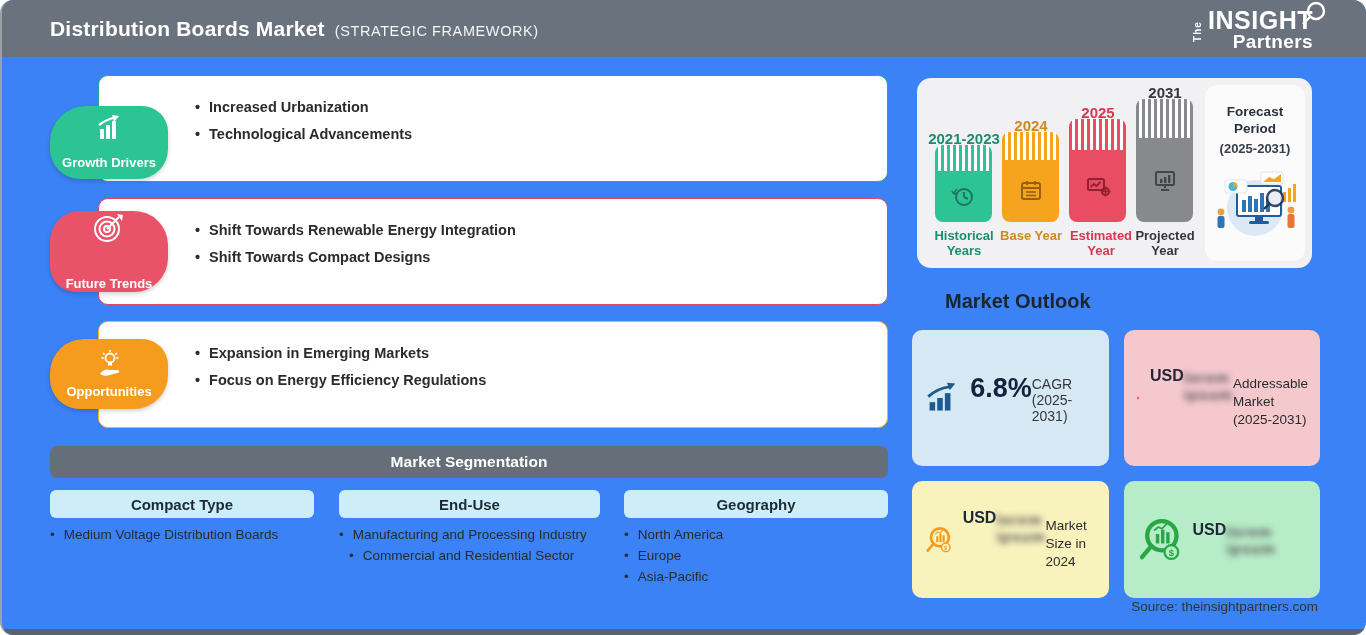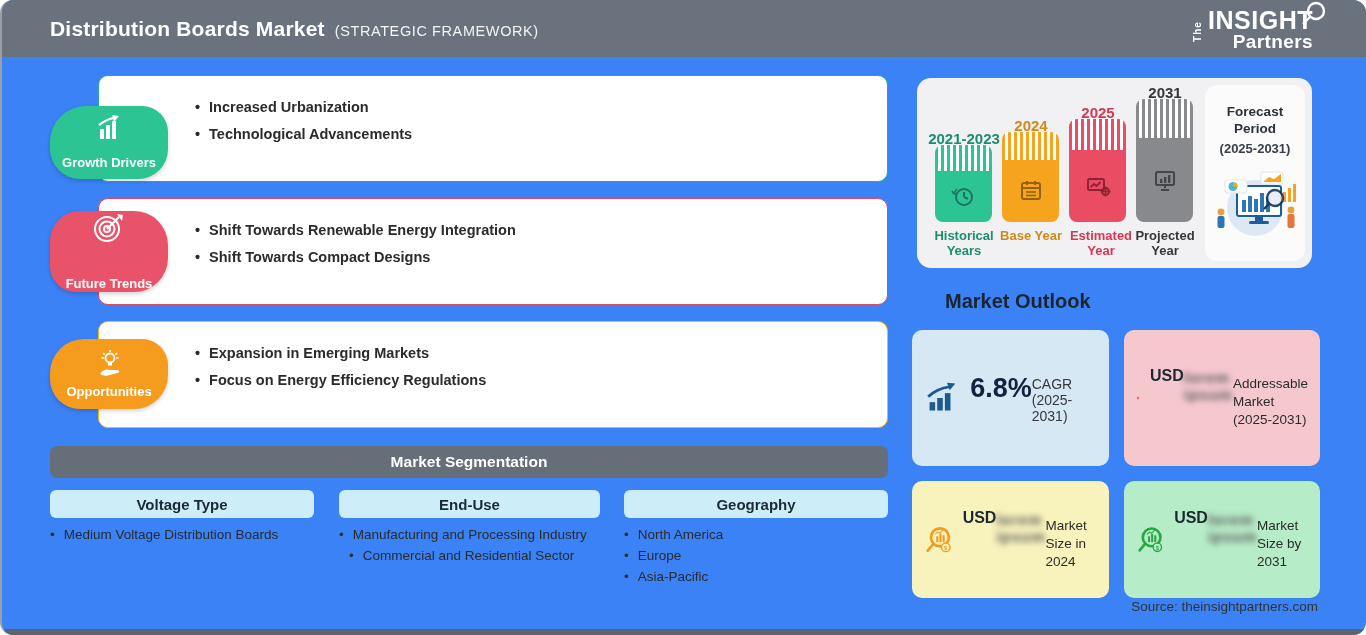--- a/index.html
+++ b/index.html
@@ -130,21 +130,21 @@
       <path d="M8 24 Q12 18 18 20 L25 20 Q28 20 27 22.6 L18 25 Q12 27 8 24 Z" fill="#fff"></path>
     </svg>
     <span class="badge-label">Opportunities</span>
   </div>
 
   <div class="seg-bar">
     <span>Market Segmentation</span>
   </div>
 
   <div class="seg-chip" style="left:48px; width:264px;">
-    <span>Voltage Type</span>
+    <span>Compact Type</span>
   </div>
   <div class="seg-chip" style="left:337px; width:261px;">
     <span>End-Use</span>
   </div>
   <div class="seg-chip" style="left:622px; width:264px;">
     <span>Geography</span>
   </div>
 
   <ul class="seg-list" style="left:48px; width:280px;">
     <li>Medium Voltage Distribution Boards</li>
@@ -313,20 +313,19 @@
       <rect x="23" y="22" width="4" height="11" fill="#28a745"></rect>
       <rect x="29" y="17" width="4" height="16" fill="#28a745"></rect>
       <rect x="35" y="20" width="4" height="13" fill="#28a745"></rect>
       <path d="M21 18 l5-4 4 2 6-6" fill="none" stroke="#28a745" stroke-width="2"></path>
       <circle cx="41" cy="43" r="8" fill="#b7ecc8" stroke="#28a745" stroke-width="2.6"></circle>
       <text x="41" y="47.5" text-anchor="middle" font-size="11" font-weight="bold" fill="#28a745" font-family="Liberation Sans, sans-serif">$</text>
     </svg>
     <div class="card-col">
       <span class="usd">USD</span>
       <span class="blur-val">lorem ipsum</span>
-      <span class="card-label">Market Size by 2031</span>
     </div>
   </div>
 
   <div class="source">Source: theinsightpartners.com</div>
 
   <div class="footer-bar"></div>
 </div>
 
 </body></html>

